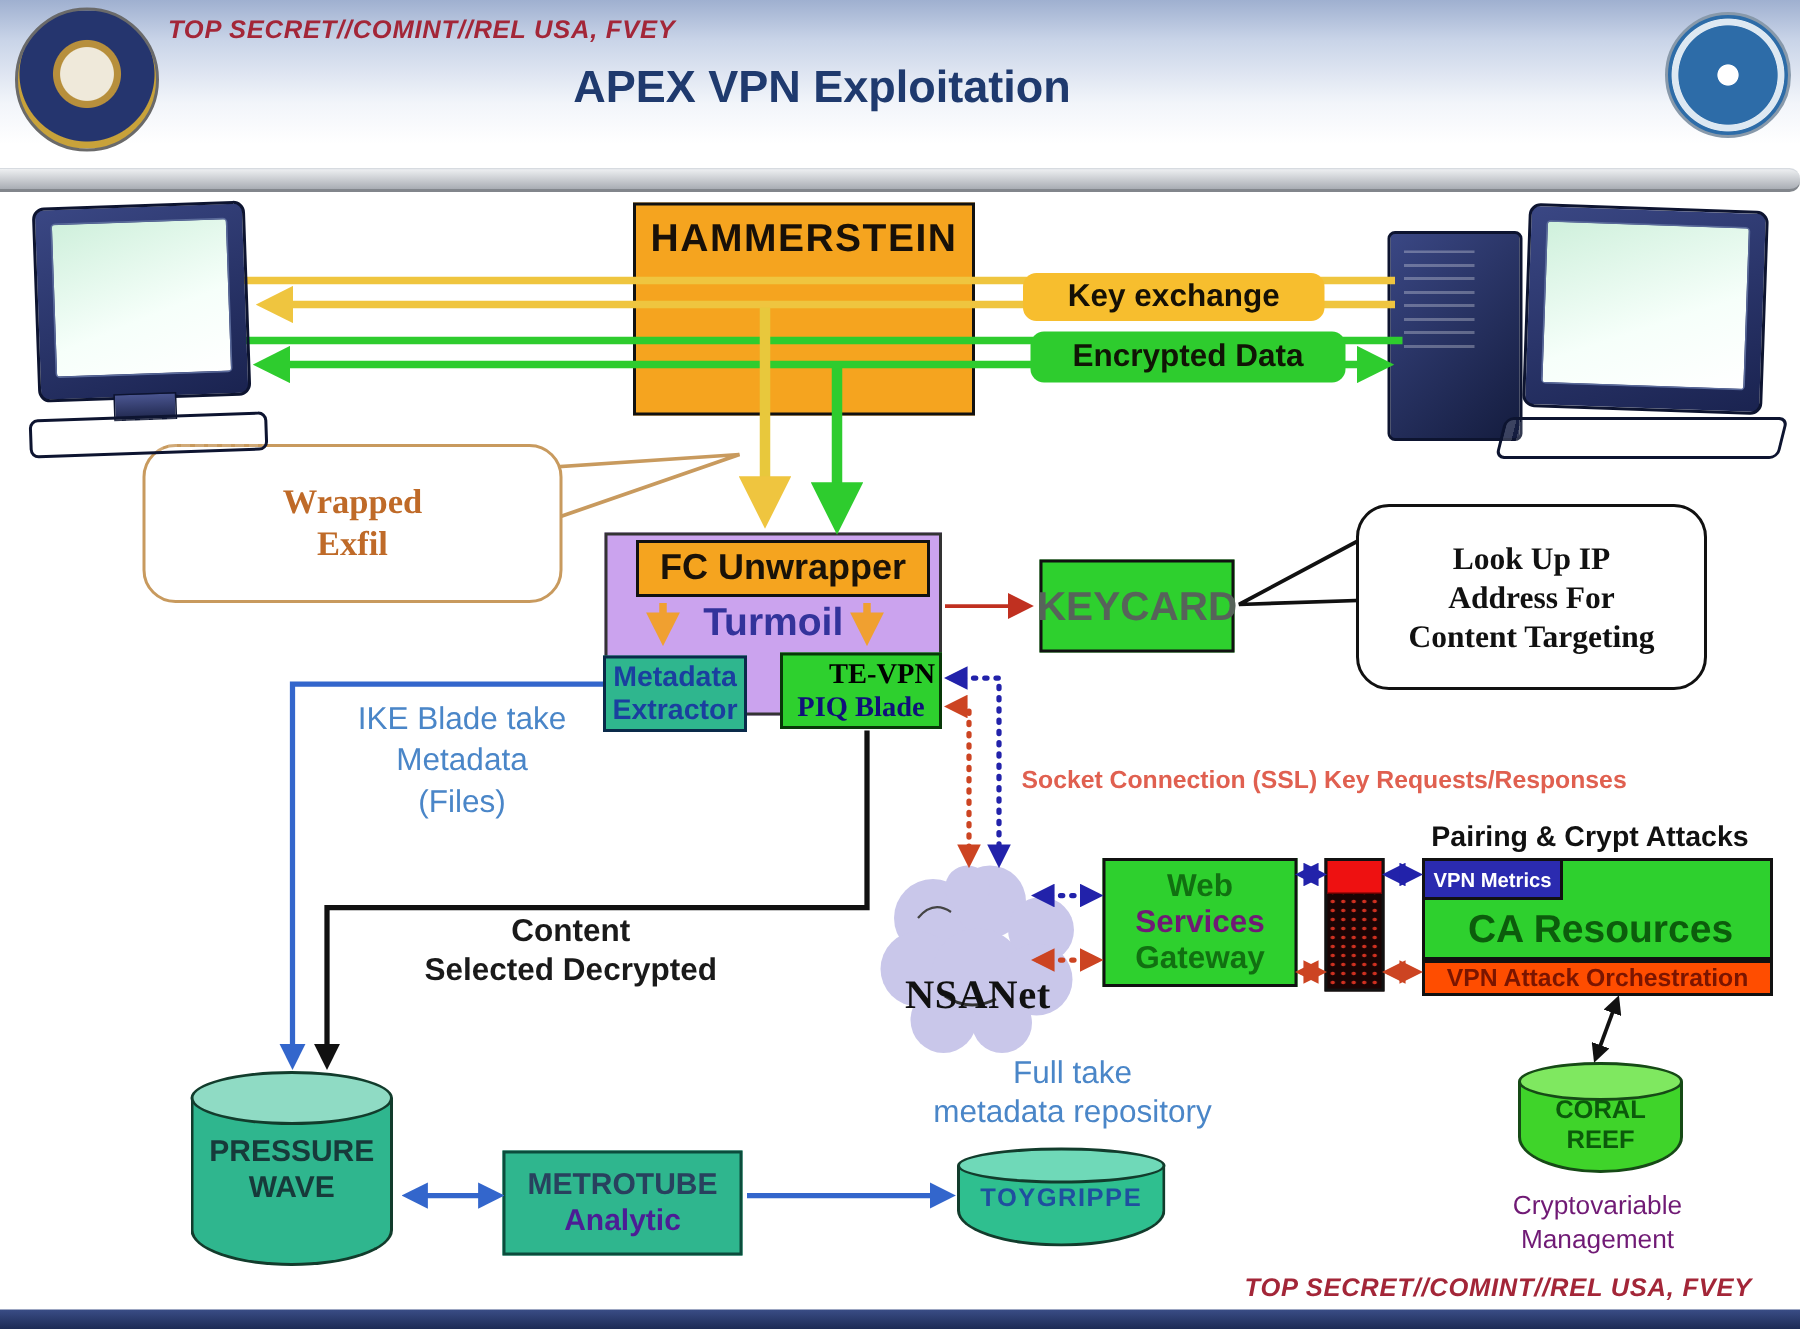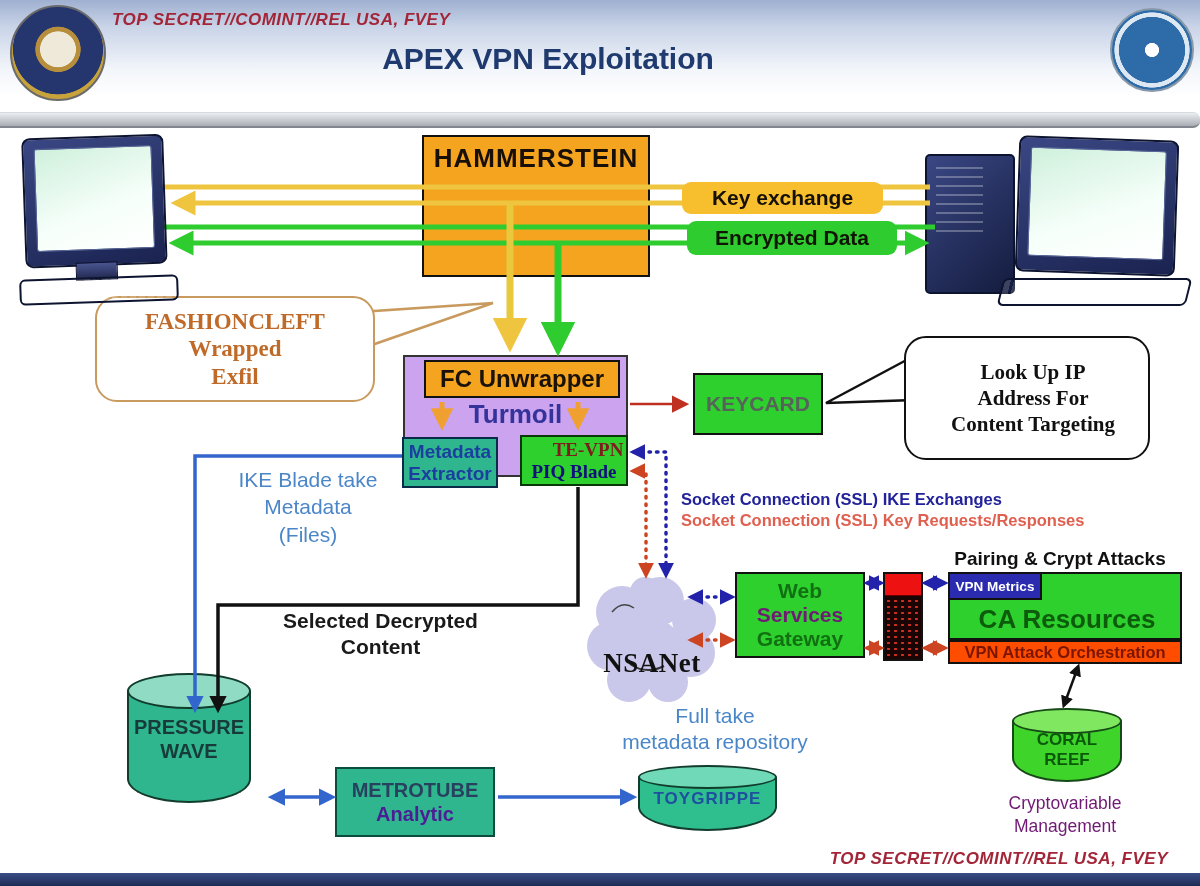--- a/index.html
+++ b/index.html
@@ -67,26 +67,26 @@
   <div class="abs box z10" style="left:403px;top:355px;width:225px;height:122px;background:#cba3ee;border-color:#333;"></div>
   <div class="abs box z12 flexc" style="left:424px;top:360px;width:196px;height:38px;background:#f5a41f;">
     <span style="font-size:24px;font-weight:bold;color:#1a1208;">FC Unwrapper</span>
   </div>
   <div class="abs z12" style="left:403px;top:399px;width:225px;text-align:center;font-size:26px;font-weight:bold;color:#33339b;">Turmoil</div>
   <div class="abs box z12 flexc" style="left:402px;top:437px;width:96px;height:51px;background:#2fb68e;border:2.5px solid #0a2a4a;">
     <span style="font-size:19px;font-weight:bold;color:#1a3f9f;line-height:1.15;">Metadata</span>
     <span style="font-size:19px;font-weight:bold;color:#1a3f9f;line-height:1.15;">Extractor</span>
   </div>
   <div class="abs box z12 flexc serif" style="left:520px;top:435px;width:108px;height:51px;background:#2ed02e;border:2.5px solid #083808;">
-    <span style="font-size:19px;font-weight:bold;color:#7f1d1d;line-height:1.15;margin-left:28px;">TE-VPN</span>
+    <span style="font-size:19px;font-weight:bold;color:#000000;line-height:1.15;margin-left:28px;">TE-VPN</span>
     <span style="font-size:19px;font-weight:bold;color:#10107a;line-height:1.15;">PIQ Blade</span>
   </div>
 
   <div class="abs box z10 flexc" style="left:693px;top:373px;width:130px;height:62px;background:#2ed02e;">
-    <span style="font-size:21px;font-weight:bold;color:#57635a;">KEYCARD</span>
+    <span style="font-size:27px;font-weight:bold;color:#57635a;">KEYCARD</span>
   </div>
 
   <div class="abs box z10 flexc" style="left:735px;top:572px;width:130px;height:86px;background:#2ed02e;">
     <span style="font-size:21px;font-weight:bold;color:#117011;line-height:1.15;">Web</span>
     <span style="font-size:21px;font-weight:bold;color:#701a75;line-height:1.15;">Services</span>
     <span style="font-size:21px;font-weight:bold;color:#117011;line-height:1.15;">Gateway</span>
   </div>
 
   <div class="abs firewall">
     <div class="fw-top"></div>
@@ -96,21 +96,21 @@
   <div class="abs box z10" style="left:948px;top:572px;width:234px;height:68px;background:#2ed02e;">
     <div class="abs flexc" style="left:-2px;top:-2px;width:94px;height:28px;background:#2b2bb0;border:2px solid #111;box-sizing:border-box;">
       <span style="font-size:13.5px;font-weight:bold;color:#fff;">VPN Metrics</span>
     </div>
     <div class="abs" style="left:0;top:30px;width:234px;text-align:center;font-size:26px;font-weight:bold;color:#0c5c0c;">CA Resources</div>
   </div>
   <div class="abs box z10 flexc" style="left:948px;top:640px;width:234px;height:24px;background:#ff4d00;">
     <span style="font-size:16.5px;font-weight:bold;color:#7a1500;">VPN Attack Orchestration</span>
   </div>
 
-  <div class="abs z10" style="left:127px;top:673px;width:124px;height:130px;">
+  <div class="abs z10" style="left:127px;top:714px;width:135px;height:130px;">
     <div class="cyl-top" style="height:36px;background:#8fdbc4;"></div>
     <div class="cyl-body" style="top:18px;background:#2fb68e;"></div>
     <div class="cyl-label" style="top:42px;font-size:20px;font-weight:bold;color:#173a3a;line-height:1.2;">
       <div>PRESSURE</div>
       <div>WAVE</div>
     </div>
   </div>
   <div class="abs z10" style="left:638px;top:765px;width:139px;height:66px;">
     <div class="cyl-top" style="height:24px;background:#6fd9b8;"></div>
     <div class="cyl-body" style="top:12px;background:#2fbf8f;"></div>
@@ -209,42 +209,40 @@
   </svg>
 
   <div class="abs z40 flexc" style="left:682px;top:182px;width:201px;height:32px;background:#f7be2e;border-radius:9px;">
     <span style="font-size:21px;font-weight:bold;color:#151005;">Key exchange</span>
   </div>
   <div class="abs z40 flexc" style="left:687px;top:221px;width:210px;height:34px;background:#2ecc2e;border-radius:9px;">
     <span style="font-size:21px;font-weight:bold;color:#101505;">Encrypted Data</span>
   </div>
 
   <div class="abs callout flexc serif" style="left:95px;top:296px;width:276px;height:102px;border:2.5px solid #c89a5e;">
-    <span style="font-size:23px;font-weight:bold;color:#bf6a28;line-height:1.2;">FASHIONCLEFT</span>
     <span style="font-size:23px;font-weight:bold;color:#bf6a28;line-height:1.2;">Wrapped</span>
     <span style="font-size:23px;font-weight:bold;color:#bf6a28;line-height:1.2;">Exfil</span>
   </div>
 
-  <div class="abs callout flexc serif" style="left:904px;top:336px;width:230px;height:120px;border:2.5px solid #111;padding-left:12px;">
+  <div class="abs callout flexc serif" style="left:904px;top:336px;width:230px;height:120px;border:2.5px solid #111;">
     <span style="font-size:21px;font-weight:bold;color:#111;line-height:1.25;">Look Up IP</span>
     <span style="font-size:21px;font-weight:bold;color:#111;line-height:1.25;">Address For</span>
     <span style="font-size:21px;font-weight:bold;color:#111;line-height:1.25;">Content Targeting</span>
   </div>
 
-  <div class="abs z40" style="left:681px;top:490px;font-size:16.5px;font-weight:bold;color:#22229a;">Socket Connection (SSL) IKE Exchanges</div>
   <div class="abs z40" style="left:681px;top:511px;font-size:16.5px;font-weight:bold;color:#e06050;">Socket Connection (SSL) Key Requests/Responses</div>
 
   <div class="abs z40" style="left:218px;top:466px;width:180px;text-align:center;font-size:21px;color:#4a86c8;line-height:1.3;">
     <div>IKE Blade take</div>
     <div>Metadata</div>
     <div>(Files)</div>
   </div>
   <div class="abs z40" style="left:278px;top:608px;width:205px;text-align:center;font-size:21px;font-weight:600;color:#1a1a1a;line-height:1.25;">
+    <div>Content</div>
     <div>Selected Decrypted</div>
-    <div>Content</div>
   </div>
 
   <div class="abs z35 serif" style="left:592px;top:626px;width:120px;text-align:center;font-size:27px;font-weight:bold;color:#111;letter-spacing:.5px;margin-top:22px;">NSANet</div>
 
   <div class="abs z40" style="left:585px;top:703px;width:260px;text-align:center;font-size:21px;color:#4a86c8;line-height:1.25;">
     <div>Full take</div>
     <div>metadata repository</div>
   </div>
 
   <div class="abs z40" style="left:975px;top:792px;width:180px;text-align:center;font-size:17.5px;color:#701a75;line-height:1.3;">

